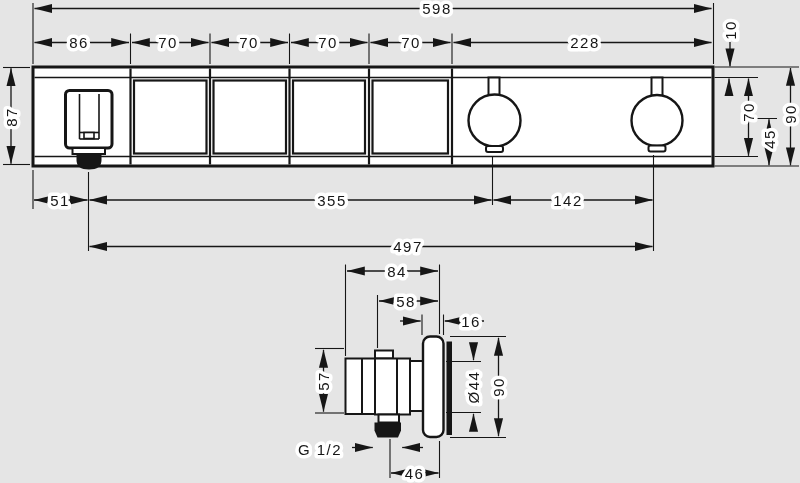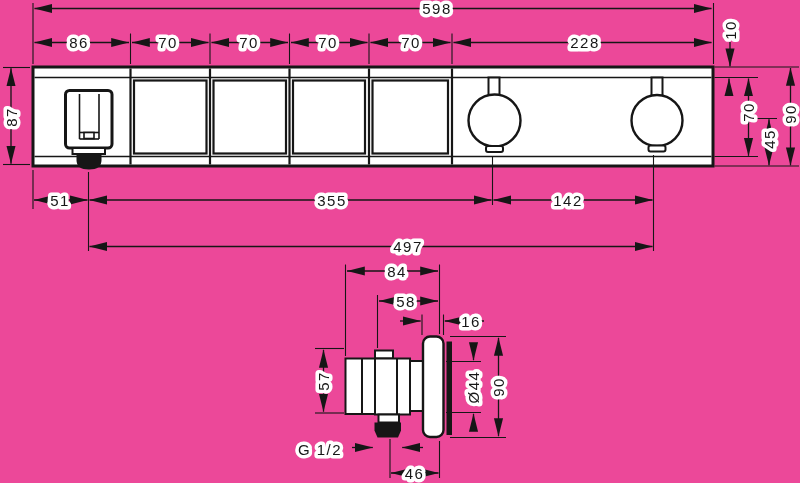--- a/index.html
+++ b/index.html
@@ -1,16 +1,16 @@
 <!DOCTYPE html>
 <html><head>
 <meta charset="utf-8">
 <style>
   html,body{margin:0;padding:0;background:#fff;}
-  .frame{width:800px;height:483px;position:relative;background:#ec4899;overflow:hidden;}
+  .frame{width:800px;height:483px;position:relative;background:#e5e5e5;overflow:hidden;}
   svg{display:block;}
   
   .o3{fill:none;stroke:#161616;stroke-width:3;}
   .o24{fill:none;stroke:#161616;stroke-width:2.4;}
   .o22{fill:none;stroke:#161616;stroke-width:2.2;}
   .o2{fill:none;stroke:#161616;stroke-width:2;}
   .o16{fill:none;stroke:#161616;stroke-width:1.6;}
   .fw{fill:#ffffff;}
   .fk{fill:#161616;stroke:none;}
   

